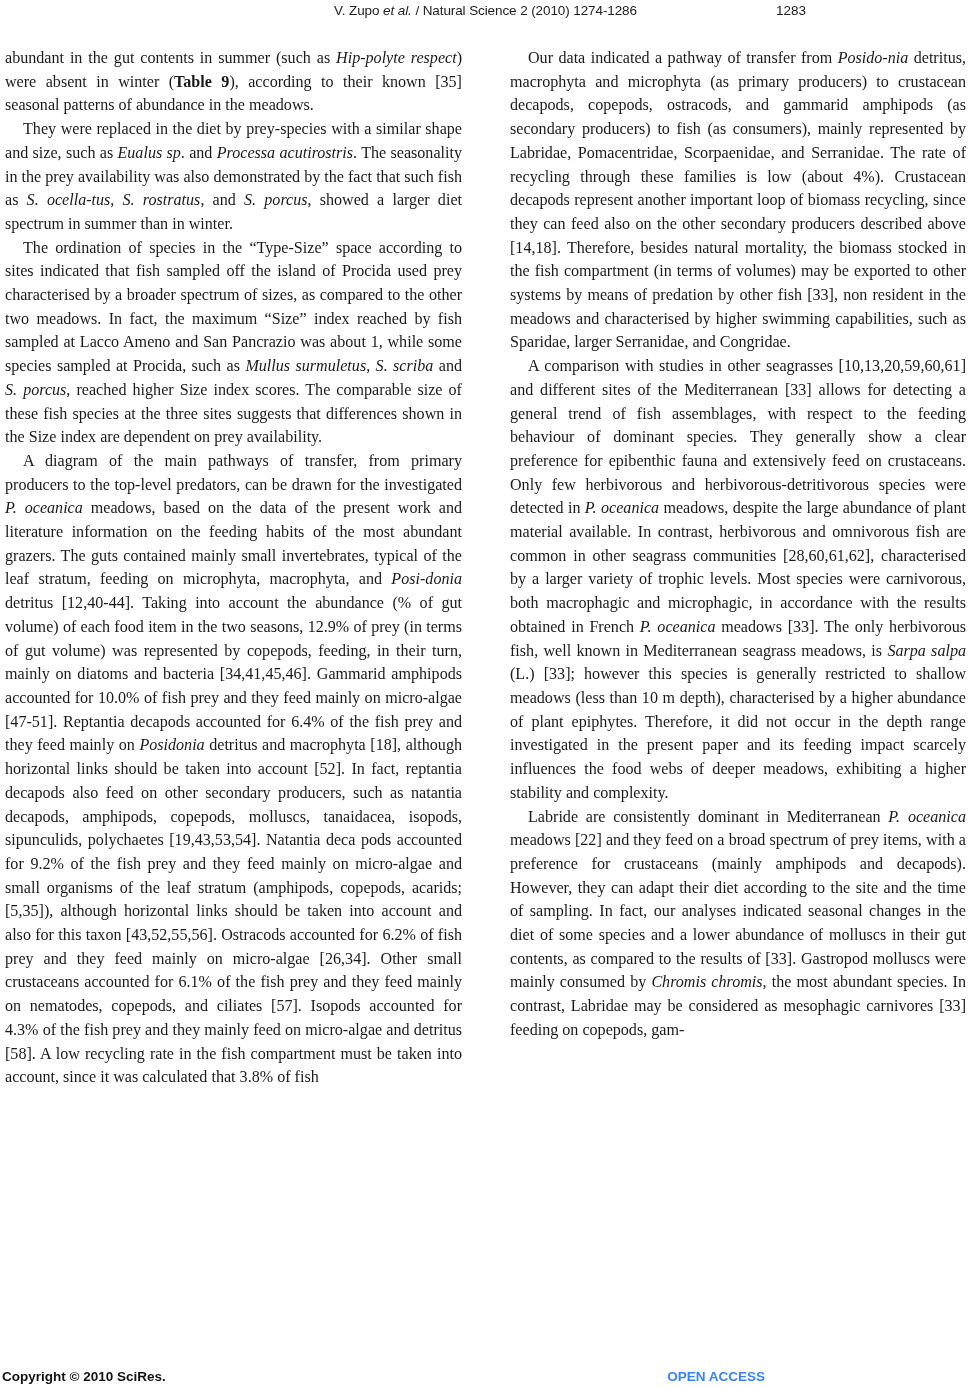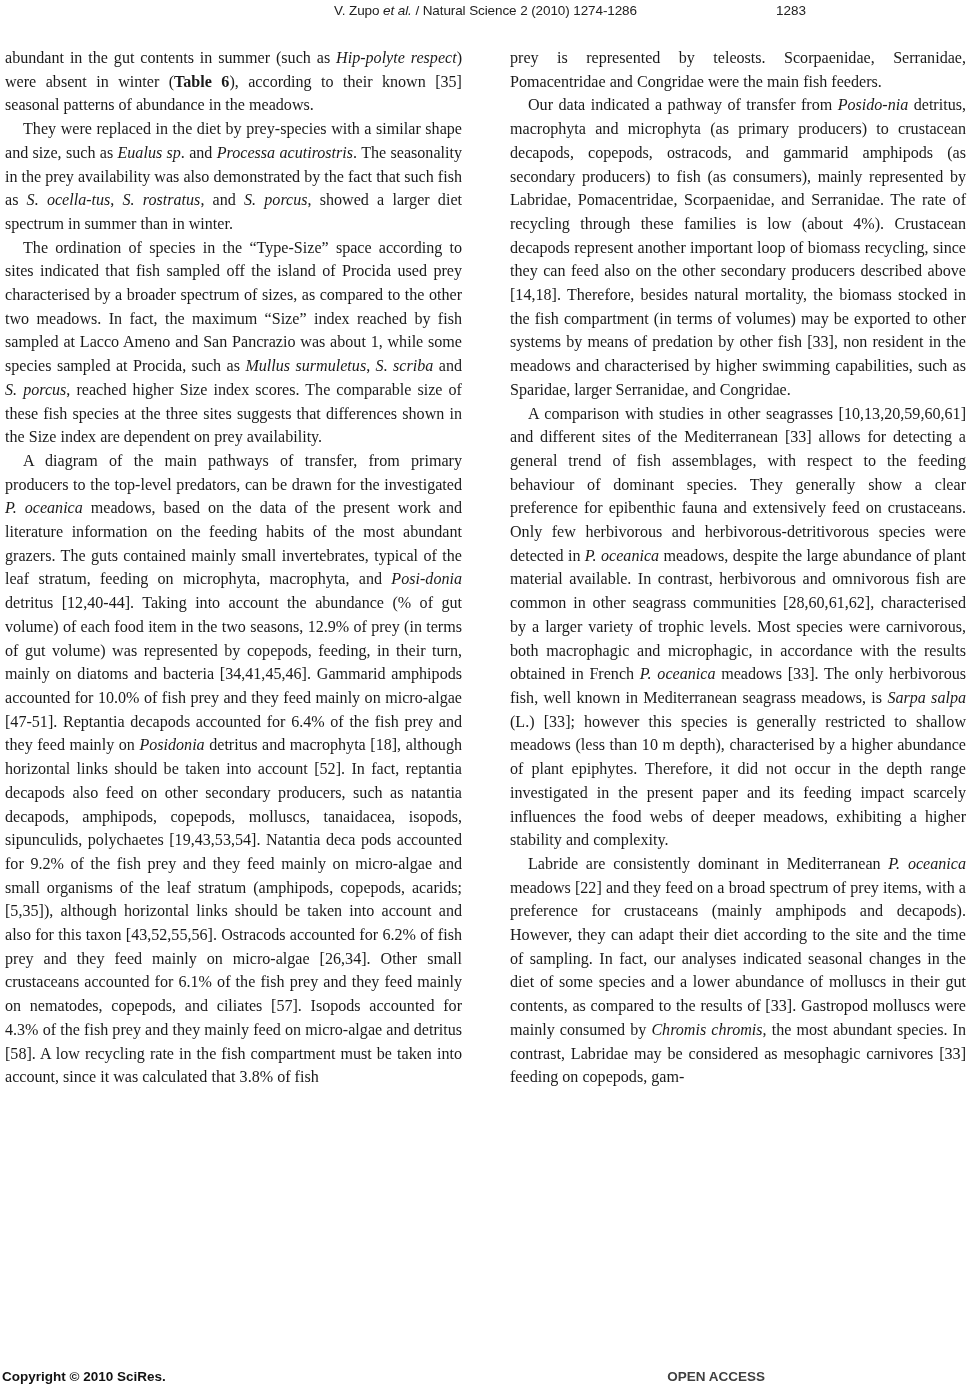--- a/index.html
+++ b/index.html
@@ -20,39 +20,38 @@
   .col p { margin: 0; text-indent: 0; }
   .col p.indent { text-indent: 18px; }
   .col p.cont { text-indent: 0; }
   i { font-style: italic; }
   b { font-weight: bold; }
   .footer {
     position: absolute; top: 1369px; left: 0; width: 773px; height: 18px;
     font-family: "Liberation Sans", sans-serif; font-size: 13.5px; font-weight: bold;
   }
   .footer .copy { position: absolute; left: 2px; color: #111; }
-  .footer .oa { position: absolute; right: 8px; color: #404040; margin-left: 23px; }
+  .footer .oa { position: absolute; right: 8px; color: #3b82f6; margin-left: 23px; }
 </style>
 </head>
 <body>
 
 <div class="header">
   <div class="running"><span>V. Zupo</span> <i>et al.</i> <span>/ Natural Science 2 (2010) 1274-1286</span></div>
   <div class="pageno">1283</div>
 </div>
 
 <div class="col left">
-  <p class="cont"><span>abundant in the gut contents in summer (such as </span><i>Hip-polyte respect</i><span>) were absent in winter (</span><b>Table 6</b><span>), according to their known [35] seasonal patterns of abundance in the meadows.</span></p>
+  <p class="cont"><span>abundant in the gut contents in summer (such as </span><i>Hip-polyte respect</i><span>) were absent in winter (</span><b>Table 9</b><span>), according to their known [35] seasonal patterns of abundance in the meadows.</span></p>
   <p class="indent"><span>They were replaced in the diet by prey-species with a similar shape and size, such as </span><i>Eualus sp</i><span>. and </span><i>Processa acutirostris</i><span>. The seasonality in the prey availability was also demonstrated by the fact that such fish as </span><i>S. ocella-tus</i><span>, </span><i>S. rostratus</i><span>, and </span><i>S. porcus</i><span>, showed a larger diet spectrum in summer than in winter.</span></p>
   <p class="indent"><span>The ordination of species in the “Type-Size” space according to sites indicated that fish sampled off the island of Procida used prey characterised by a broader spectrum of sizes, as compared to the other two meadows. In fact, the maximum “Size” index reached by fish sampled at Lacco Ameno and San Pancrazio was about 1, while some species sampled at Procida, such as </span><i>Mullus surmuletus</i><span>, </span><i>S. scriba</i><span> and </span><i>S. porcus</i><span>, reached higher Size index scores. The comparable size of these fish species at the three sites suggests that differences shown in the Size index are dependent on prey availability.</span></p>
   <p class="indent"><span>A diagram of the main pathways of transfer, from primary producers to the top-level predators, can be drawn for the investigated </span><i>P. oceanica</i><span> meadows, based on the data of the present work and literature information on the feeding habits of the most abundant grazers. The guts contained mainly small invertebrates, typical of the leaf stratum, feeding on microphyta, macrophyta, and </span><i>Posi-donia</i><span> detritus [12,40-44]. Taking into account the abundance (% of gut volume) of each food item in the two seasons, 12.9% of prey (in terms of gut volume) was represented by copepods, feeding, in their turn, mainly on diatoms and bacteria [34,41,45,46]. Gammarid amphipods accounted for 10.0% of fish prey and they feed mainly on micro-algae [47-51]. Reptantia decapods accounted for 6.4% of the fish prey and they feed mainly on </span><i>Posidonia</i><span> detritus and macrophyta [18], although horizontal links should be taken into account [52]. In fact, reptantia decapods also feed on other secondary producers, such as natantia decapods, amphipods, copepods, molluscs, tanaidacea, isopods, sipunculids, polychaetes [19,43,53,54]. Natantia deca pods accounted for 9.2% of the fish prey and they feed mainly on micro-algae and small organisms of the leaf stratum (amphipods, copepods, acarids; [5,35]), although horizontal links should be taken into account and also for this taxon [43,52,55,56]. Ostracods accounted for 6.2% of fish prey and they feed mainly on micro-algae [26,34]. Other small crustaceans accounted for 6.1% of the fish prey and they feed mainly on nematodes, copepods, and ciliates [57]. Isopods accounted for 4.3% of the fish prey and they mainly feed on micro-algae and detritus [58]. A low recycling rate in the fish compartment must be taken into account, since it was calculated that 3.8% of fish</span></p>
 </div>
 
 <div class="col right">
-  <p class="cont"><span>prey is represented by teleosts. Scorpaenidae, Serranidae, Pomacentridae and Congridae were the main fish feeders.</span></p>
   <p class="indent"><span>Our data indicated a pathway of transfer from </span><i>Posido-nia</i><span> detritus, macrophyta and microphyta (as primary producers) to crustacean decapods, copepods, ostracods, and gammarid amphipods (as secondary producers) to fish (as consumers), mainly represented by Labridae, Pomacentridae, Scorpaenidae, and Serranidae. The rate of recycling through these families is low (about 4%). Crustacean decapods represent another important loop of biomass recycling, since they can feed also on the other secondary producers described above [14,18]. Therefore, besides natural mortality, the biomass stocked in the fish compartment (in terms of volumes) may be exported to other systems by means of predation by other fish [33], non resident in the meadows and characterised by higher swimming capabilities, such as Sparidae, larger Serranidae, and Congridae.</span></p>
   <p class="indent"><span>A comparison with studies in other seagrasses [10,13,20,59,60,61] and different sites of the Mediterranean [33] allows for detecting a general trend of fish assemblages, with respect to the feeding behaviour of dominant species. They generally show a clear preference for epibenthic fauna and extensively feed on crustaceans. Only few herbivorous and herbivorous-detritivorous species were detected in </span><i>P. oceanica</i><span> meadows, despite the large abundance of plant material available. In contrast, herbivorous and omnivorous fish are common in other seagrass communities [28,60,61,62], characterised by a larger variety of trophic levels. Most species were carnivorous, both macrophagic and microphagic, in accordance with the results obtained in French </span><i>P. oceanica</i><span> meadows [33]. The only herbivorous fish, well known in Mediterranean seagrass meadows, is </span><i>Sarpa salpa</i><span> (L.) [33]; however this species is generally restricted to shallow meadows (less than 10 m depth), characterised by a higher abundance of plant epiphytes. Therefore, it did not occur in the depth range investigated in the present paper and its feeding impact scarcely influences the food webs of deeper meadows, exhibiting a higher stability and complexity.</span></p>
   <p class="indent"><span>Labride are consistently dominant in Mediterranean </span><i>P. oceanica</i><span> meadows [22] and they feed on a broad spectrum of prey items, with a preference for crustaceans (mainly amphipods and decapods). However, they can adapt their diet according to the site and the time of sampling. In fact, our analyses indicated seasonal changes in the diet of some species and a lower abundance of molluscs in their gut contents, as compared to the results of [33]. Gastropod molluscs were mainly consumed by </span><i>Chromis chromis</i><span>, the most abundant species. In contrast, Labridae may be considered as mesophagic carnivores [33] feeding on copepods, gam-</span></p>
 </div>
 
 <div class="footer">
   <span class="copy">Copyright © 2010 SciRes.</span>
   <span class="oa">OPEN ACCESS</span>
 </div>
 

